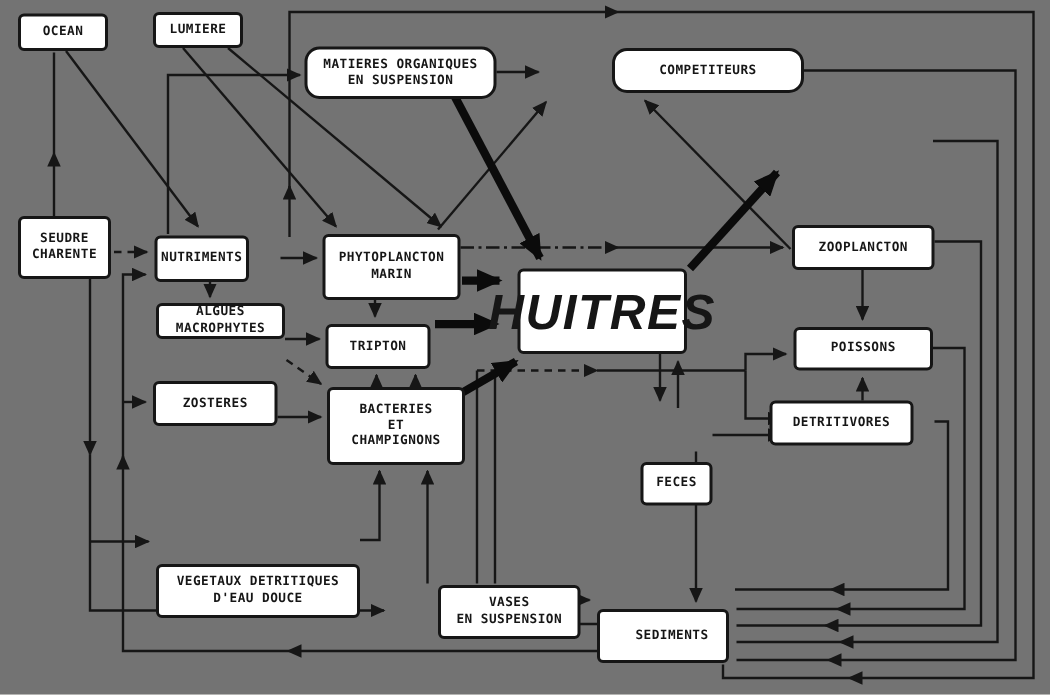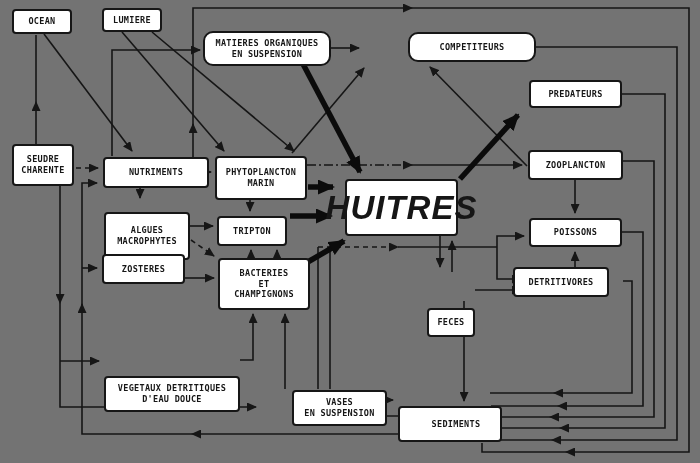--- a/index.html
+++ b/index.html
@@ -139,37 +139,36 @@
     <path class="edge thick" d="M290,216 L331,216" marker-end="url(#M)"></path>
     <path class="edge thick" d="M306,263 L344,241" marker-end="url(#M)"></path>
     <path class="edge thick" d="M460,179 L518,115" marker-end="url(#M)"></path>
   </svg>
 
   <div class="node" style="left:12px;top:9px;width:60px;height:25px;">OCEAN</div>
   <div class="node" style="left:102px;top:8px;width:60px;height:24px;">LUMIERE</div>
   <div class="node heavy" style="left:203px;top:31px;width:128px;height:35px;">MATIERES ORGANIQUES
 EN SUSPENSION</div>
   <div class="node heavy" style="left:362px;top:32px;width:128px;height:30px;margin-left:46px;">COMPETITEURS</div>
-  <div class="node" style="left:529px;top:80px;width:93px;height:28px;">PREDATEURS</div>
   <div class="node" style="left:12px;top:144px;width:62px;height:42px;">SEUDRE
 CHARENTE</div>
-  <div class="node" style="left:103px;top:157px;width:106px;height:31px;">NUTRIMENTS</div>
+  <div class="node" style="left:103px;top:157px;width:63px;height:31px;">NUTRIMENTS</div>
   <div class="node" style="left:215px;top:156px;width:92px;height:44px;">PHYTOPLANCTON
 MARIN</div>
   <div class="node" style="left:528px;top:150px;width:95px;height:30px;text-align:center;">ZOOPLANCTON</div>
   <div class="node big" style="left:345px;top:179px;width:113px;height:57px;">HUITRES</div>
-  <div class="node" style="left:104px;top:212px;width:86px;height:48px;">ALGUES
+  <div class="node" style="left:104px;top:202px;width:86px;height:24px;">ALGUES
 MACROPHYTES</div>
   <div class="node" style="left:217px;top:216px;width:70px;height:30px;">TRIPTON</div>
   <div class="node" style="left:529px;top:218px;width:93px;height:29px;">POISSONS</div>
   <div class="node" style="left:102px;top:254px;width:83px;height:30px;">ZOSTERES</div>
   <div class="node" style="left:218px;top:258px;width:92px;height:52px;">BACTERIES
 ET
 CHAMPIGNONS</div>
   <div class="node" style="left:427px;top:272px;width:48px;height:29px;margin-top:36px;">FECES</div>
   <div class="node" style="left:513px;top:267px;width:96px;height:30px;">DETRITIVORES</div>
   <div class="node" style="left:104px;top:343px;width:136px;height:36px;margin-top:33px;">VEGETAUX DETRITIQUES
 D'EAU DOUCE</div>
   <div class="node" style="left:261px;top:390px;width:95px;height:36px;margin-left:31px;">VASES
 EN SUSPENSION</div>
-  <div class="node" style="left:398px;top:406px;width:104px;height:36px;padding-left:12px;">SEDIMENTS</div>
+  <div class="node" style="left:398px;top:406px;width:88px;height:36px;padding-left:12px;">SEDIMENTS</div>
 
 </div>
 
 </body></html>

